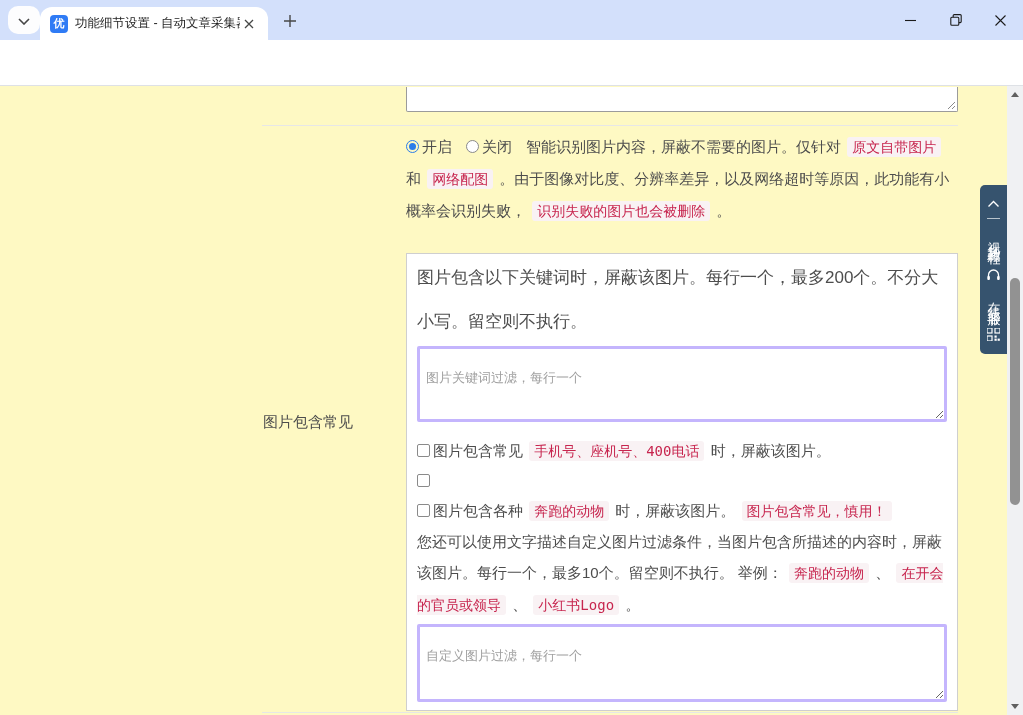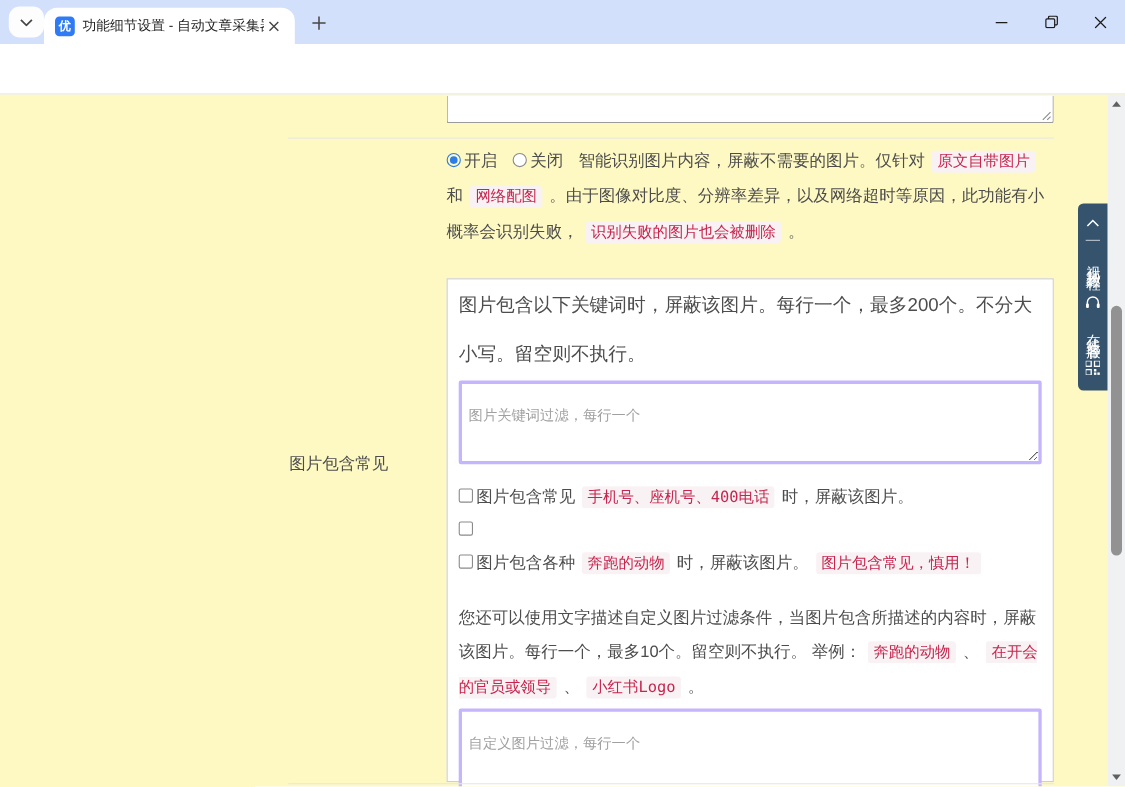--- a/index.html
+++ b/index.html
@@ -57,22 +57,22 @@
     border:1px solid #cfcfcf; background:#fff; padding:2px 10px 10px 10px; }
   .hint { font-size:17px; line-height:44px; color:#4d4d4d; }
   textarea { width:100%; height:76px; border:3px solid #c4b5fd; border-radius:2px; resize:both;
     font-family:"Liberation Sans","DejaVu Sans",sans-serif; font-size:13px; color:#333; padding:20px 6px; }
   textarea::placeholder { color:#a0a0a0; }
   .kw-textarea { margin:2px 0 4px 0; }
   .cb-list { margin-top:6px; }
   .cb-row { font-size:15px; line-height:30px; color:#4d4d4d; }
   .checkbox { display:inline-block; width:13px; height:13px; border:1px solid #8a8a8a; border-radius:2px;
     background:#fff; vertical-align:-1px; margin-right:3px; cursor:pointer; }
-  .custom-desc { font-size:15px; line-height:31px; color:#4d4d4d; margin-top:19px; }
-  .cf-textarea { height:90px; margin-top:3px; }
+  .custom-desc { font-size:15px; line-height:31px; color:#4d4d4d; margin-top:0; }
+  .cf-textarea { height:78px; margin-top:3px; }
   .code { background:#f9f2f4; color:#c7254e; padding:2px 5px; margin:0 2px; border-radius:3px;
     font-size:14px; font-family:"DejaVu Sans Mono","Liberation Mono",monospace; }
 
   .row-label { position:absolute; left:263px; top:320px; font-size:15px; line-height:31px; color:#4d4d4d; }
 
   
   .floatbar { position:absolute; right:16px; top:99px; width:27px; background:#36536e;
     border-radius:5px 0 0 5px; display:flex; flex-direction:column; align-items:center;
     padding:9px 0; color:#fff; }
   .vtext { writing-mode:vertical-rl; font-size:13px; letter-spacing:4px; color:#fff;

